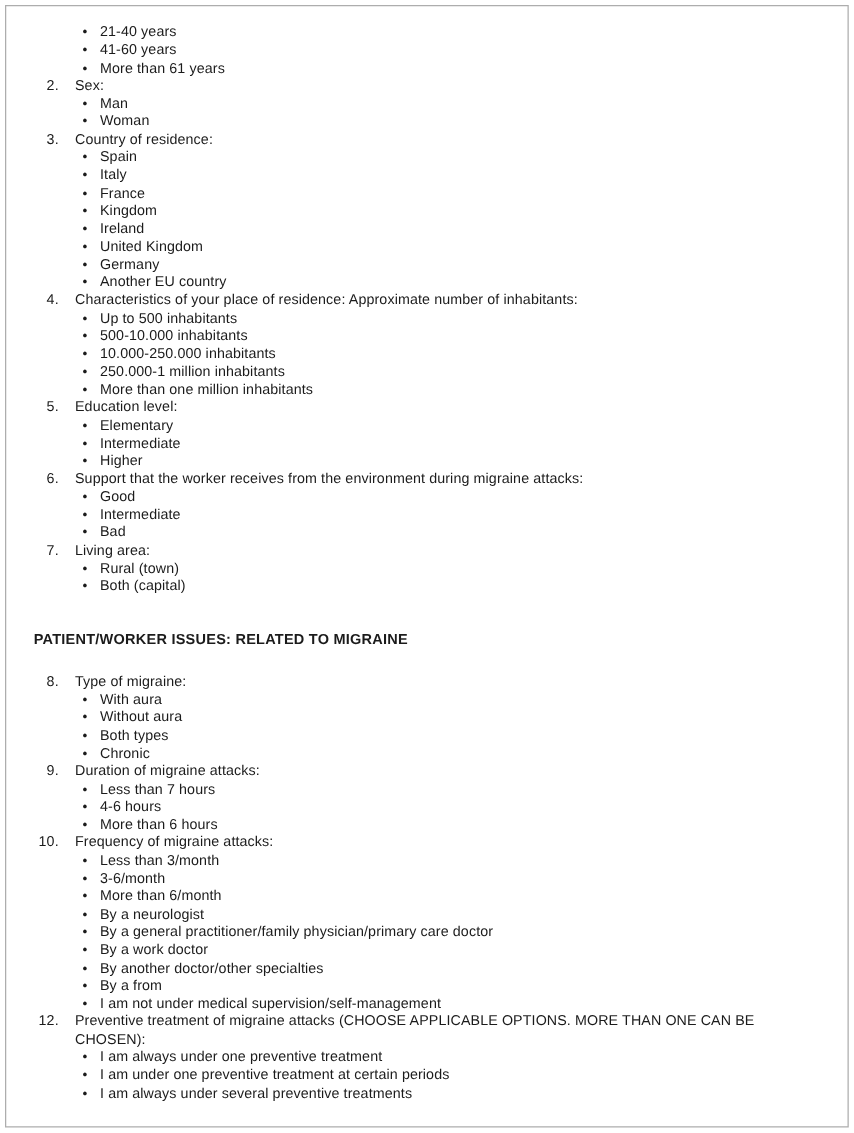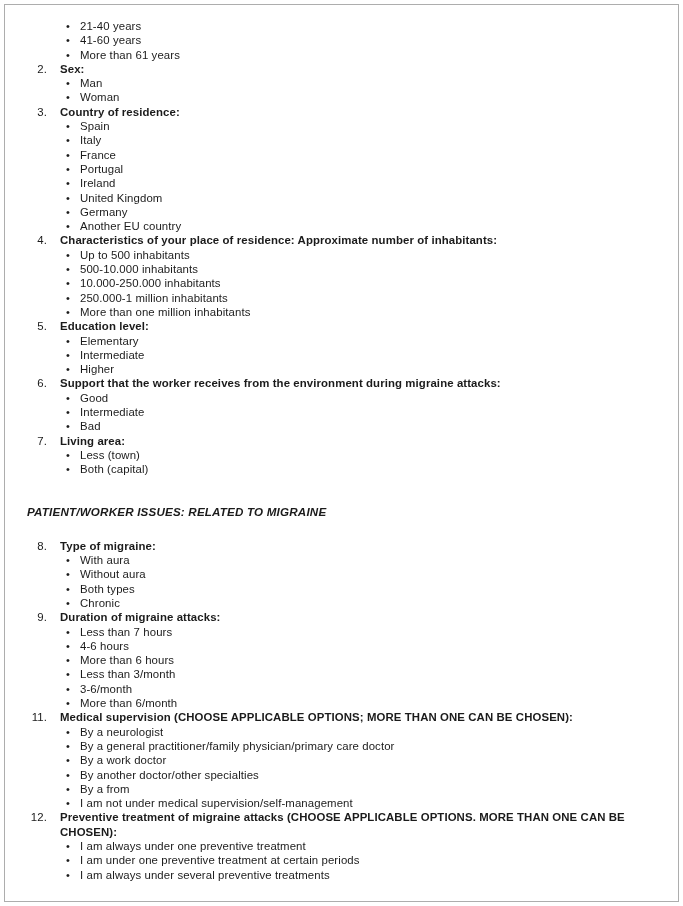--- a/index.html
+++ b/index.html
@@ -51,30 +51,28 @@
     display: flex;
     align-items: flex-start;
   }
   .q-num {
     flex: 0 0 20px;
     text-align: right;
   }
   .q-text {
     flex: 1;
     margin-left: 13px;
-    font-weight: bold;
   }
   h2.section-heading {
     font-size: 11.6px;
     line-height: 14.3px;
     font-weight: bold;
     letter-spacing: 0.2px;
     margin: 28px 0 20px 0;
     color: var(--text-color, #1b1b1b);
-    font-style: italic;
   }
   .section { margin: 0; }
 </style>
 </head>
 <body>
 
 <div class="page">
   <div class="page-frame">
     <div class="content">
       <ul class="options" id="intro-list">
@@ -119,21 +117,21 @@
               <li>
                 <span class="bullet">•</span>
                 <span class="opt-text">Italy</span>
               </li>
               <li>
                 <span class="bullet">•</span>
                 <span class="opt-text">France</span>
               </li>
               <li>
                 <span class="bullet">•</span>
-                <span class="opt-text">Portugal</span>
+                <span class="opt-text">Kingdom</span>
               </li>
               <li>
                 <span class="bullet">•</span>
                 <span class="opt-text">Ireland</span>
               </li>
               <li>
                 <span class="bullet">•</span>
                 <span class="opt-text">United Kingdom</span>
               </li>
               <li>
@@ -207,21 +205,21 @@
                 <span class="opt-text">Bad</span>
               </li>
             </ul>
             <div class="question-row">
               <span class="q-num">7.</span>
               <span class="q-text">Living area:</span>
             </div>
             <ul class="options">
               <li>
                 <span class="bullet">•</span>
-                <span class="opt-text">Less (town)</span>
+                <span class="opt-text">Rural (town)</span>
               </li>
               <li>
                 <span class="bullet">•</span>
                 <span class="opt-text">Both (capital)</span>
               </li>
             </ul>
           </div>
           <div class="section">
             <h2 class="section-heading">PATIENT/WORKER ISSUES: RELATED TO MIGRAINE</h2>
             <div class="question-row">
@@ -257,38 +255,38 @@
               </li>
               <li>
                 <span class="bullet">•</span>
                 <span class="opt-text">4-6 hours</span>
               </li>
               <li>
                 <span class="bullet">•</span>
                 <span class="opt-text">More than 6 hours</span>
               </li>
             </ul>
+            <div class="question-row">
+              <span class="q-num">10.</span>
+              <span class="q-text">Frequency of migraine attacks:</span>
+            </div>
             <ul class="options">
               <li>
                 <span class="bullet">•</span>
                 <span class="opt-text">Less than 3/month</span>
               </li>
               <li>
                 <span class="bullet">•</span>
                 <span class="opt-text">3-6/month</span>
               </li>
               <li>
                 <span class="bullet">•</span>
                 <span class="opt-text">More than 6/month</span>
               </li>
             </ul>
-            <div class="question-row">
-              <span class="q-num">11.</span>
-              <span class="q-text">Medical supervision (CHOOSE APPLICABLE OPTIONS; MORE THAN ONE CAN BE CHOSEN):</span>
-            </div>
             <ul class="options">
               <li>
                 <span class="bullet">•</span>
                 <span class="opt-text">By a neurologist</span>
               </li>
               <li>
                 <span class="bullet">•</span>
                 <span class="opt-text">By a general practitioner/family physician/primary care doctor</span>
               </li>
               <li>

